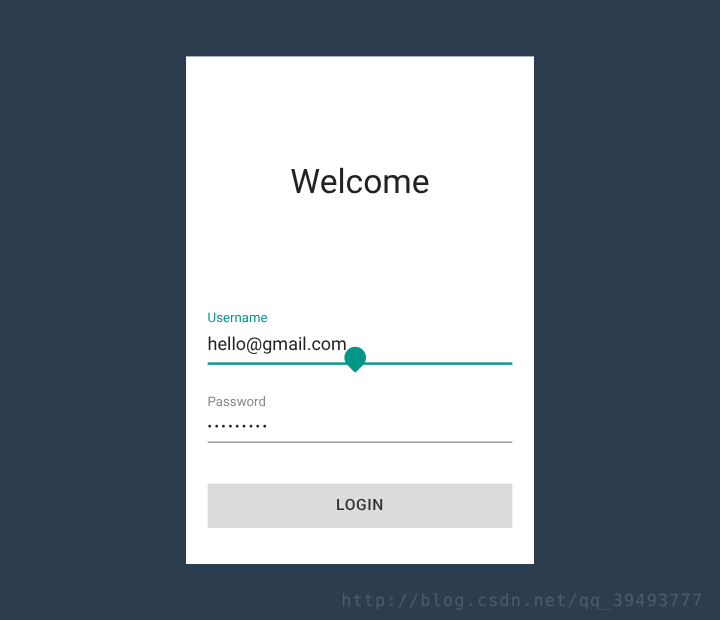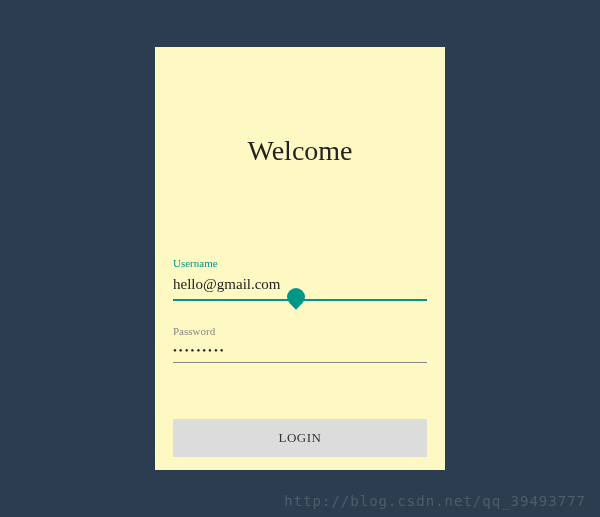--- a/index.html
+++ b/index.html
@@ -13,24 +13,23 @@
       background: #2b3d4f;
       display: flex;
       align-items: center;
       justify-content: center;
       font-family: Roboto, Arial, sans-serif;
       position: relative;
     }
     .phone-screen {
       width: 290px;
       height: 423px;
-      background: #fef9c3;
+      background: #ffffff;
       padding: 18px 18px;
       position: relative;
-      font-family: Liberation Serif, serif;
     }
     .title {
       text-align: center;
       font-size: 28px;
       font-weight: 400;
       color: #222;
       margin-top: 70px;
       margin-bottom: 90px;
     }
     .field {
@@ -81,21 +80,21 @@
     .login-button {
       width: 100%;
       padding: 11px 15px;
       background: #dcdcdc;
       border: none;
       font-size: 13px;
       font-weight: 500;
       letter-spacing: 0.5px;
       color: #333;
       cursor: pointer;
-      margin-top: 32px;
+      margin-top: 10px;
       font-family: inherit;
     }
     .watermark {
       position: absolute;
       bottom: 8px;
       right: 14px;
       color: rgba(180,190,200,0.25);
       font-size: 14px;
       font-family: monospace;
       letter-spacing: 1px;

